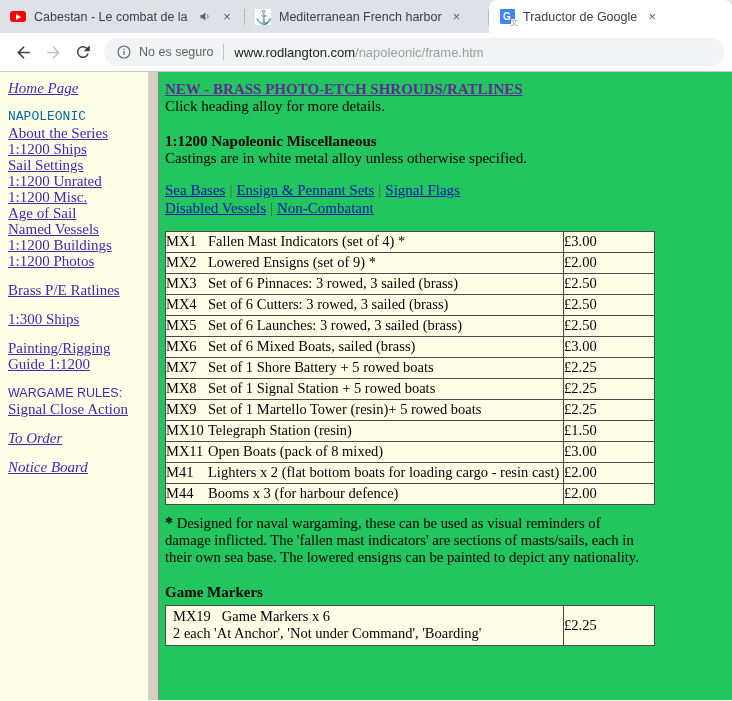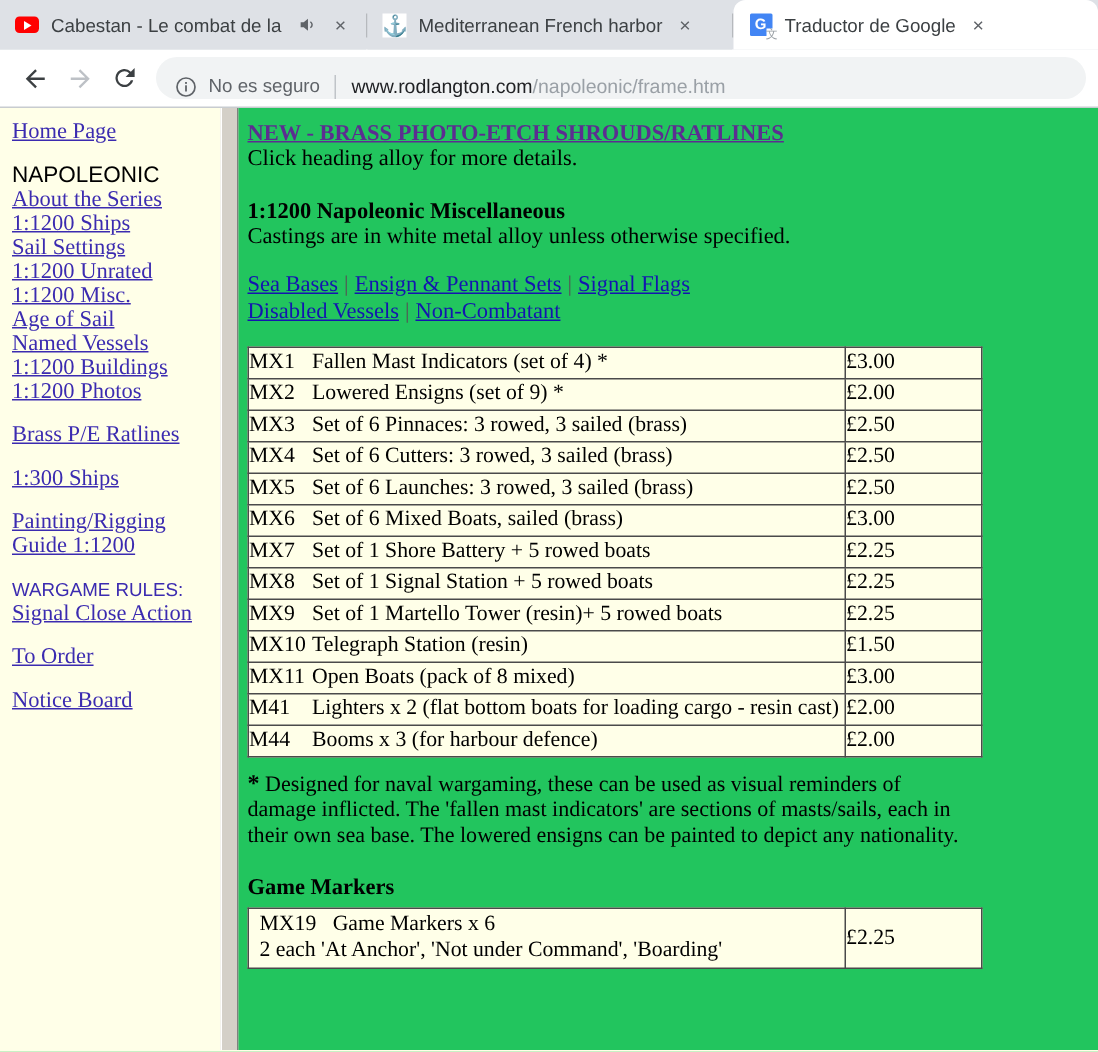--- a/index.html
+++ b/index.html
@@ -161,20 +161,21 @@
   .nav-btn.disabled { color: #bdc1c6; }
   .nav-btn svg { display: block; }
 
   #omnibox {
     flex: 1 1 auto;
     height: 28px;
     background: #f1f3f4;
     border-radius: 14px;
     margin-left: 6px;
     display: flex;
+    align-items: center;
     padding: 12px 12px;
     box-sizing: border-box;
     overflow: hidden;
   }
   #info-icon {
     width: 16px; height: 16px;
     flex: 0 0 16px;
     margin-right: 7px;
     color: #5f6368;
   }
@@ -230,27 +231,27 @@
 
   .side-link {
     display: block;
     font-family: "Liberation Serif", serif;
     font-size: 15px;
     line-height: 16px;
     color: #3b2bb0;
     text-decoration: underline;
     white-space: nowrap;
   }
-  .side-link.italic { }
+  .side-link.italic { font-style: italic; }
   .side-plain {
     display: block;
-    font-family: Liberation Sans, sans-serif;
-    font-size: 15px;
+    font-family: Liberation Mono, monospace;
+    font-size: 13px;
     line-height: 16px;
-    color: #000000;
+    color: #0369a1;
     white-space: nowrap;
   }
   .side-plain.sans {
     font-family: "Liberation Sans", sans-serif;
     font-size: 12.5px;
     color: #3b2bb0;
   }
   .side-gap { height: 13px; }
 
   

